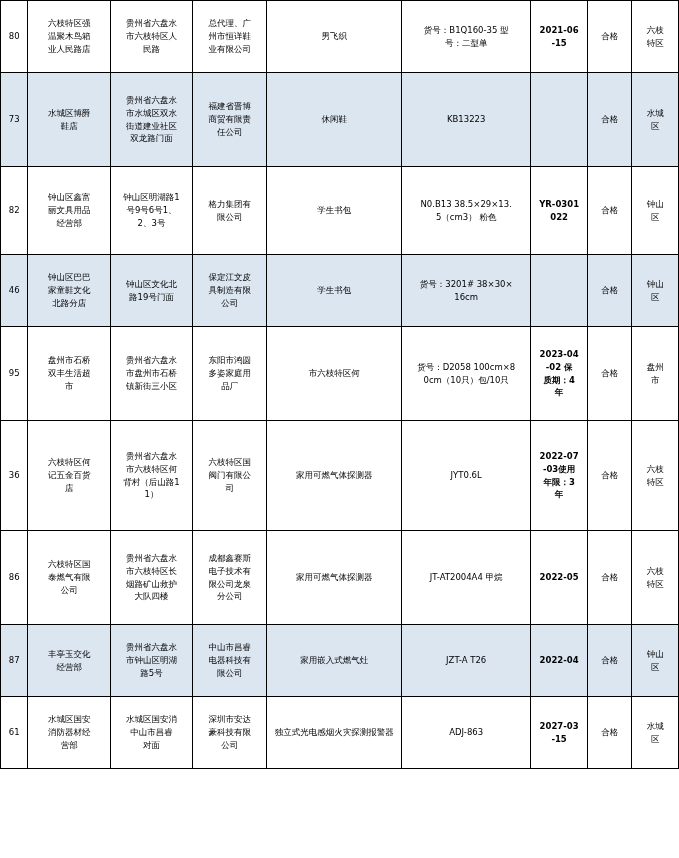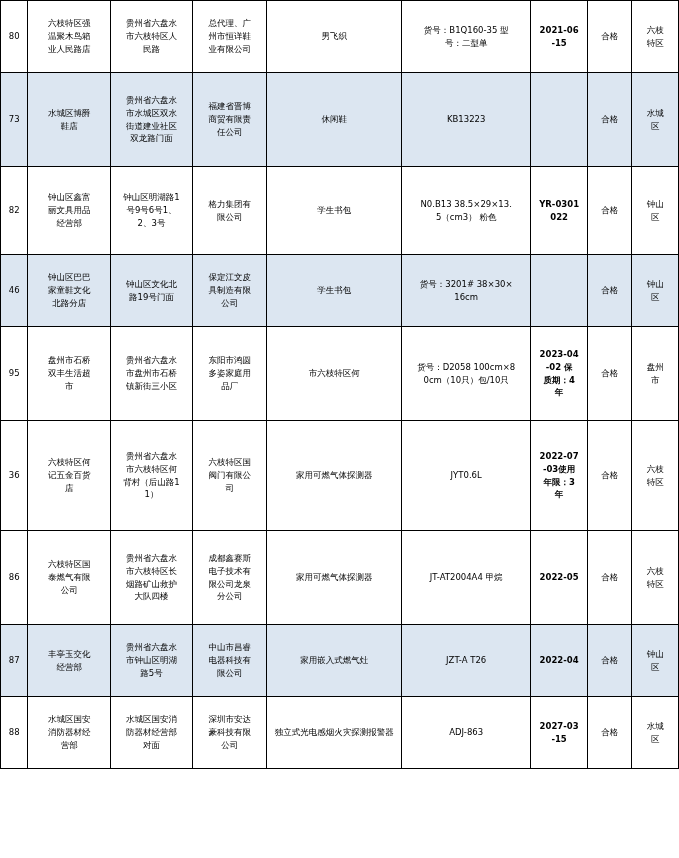--- a/index.html
+++ b/index.html
@@ -368,30 +368,30 @@
         <td class="c-result">
             <span class="cell-text">合格</span>
           </td>
         <td class="c-area">
             <span class="cell-text">钟山
 区</span>
           </td>
       </tr>
       <tr class="plain" style="height:72px">
         <td class="c-idx">
-            <span class="cell-text">88</span>
+            <span class="cell-text">61</span>
           </td>
         <td class="c-name">
             <span class="cell-text">水城区国安
 消防器材经
 营部</span>
           </td>
         <td class="c-addr">
             <span class="cell-text">水城区国安消
-防器材经营部
+中山市昌睿
 对面</span>
           </td>
         <td class="c-maker">
             <span class="cell-text">深圳市安达
 豪科技有限
 公司</span>
           </td>
         <td class="c-prod">
             <span class="cell-text">独立式光电感烟火灾探测报警器</span>
           </td>

